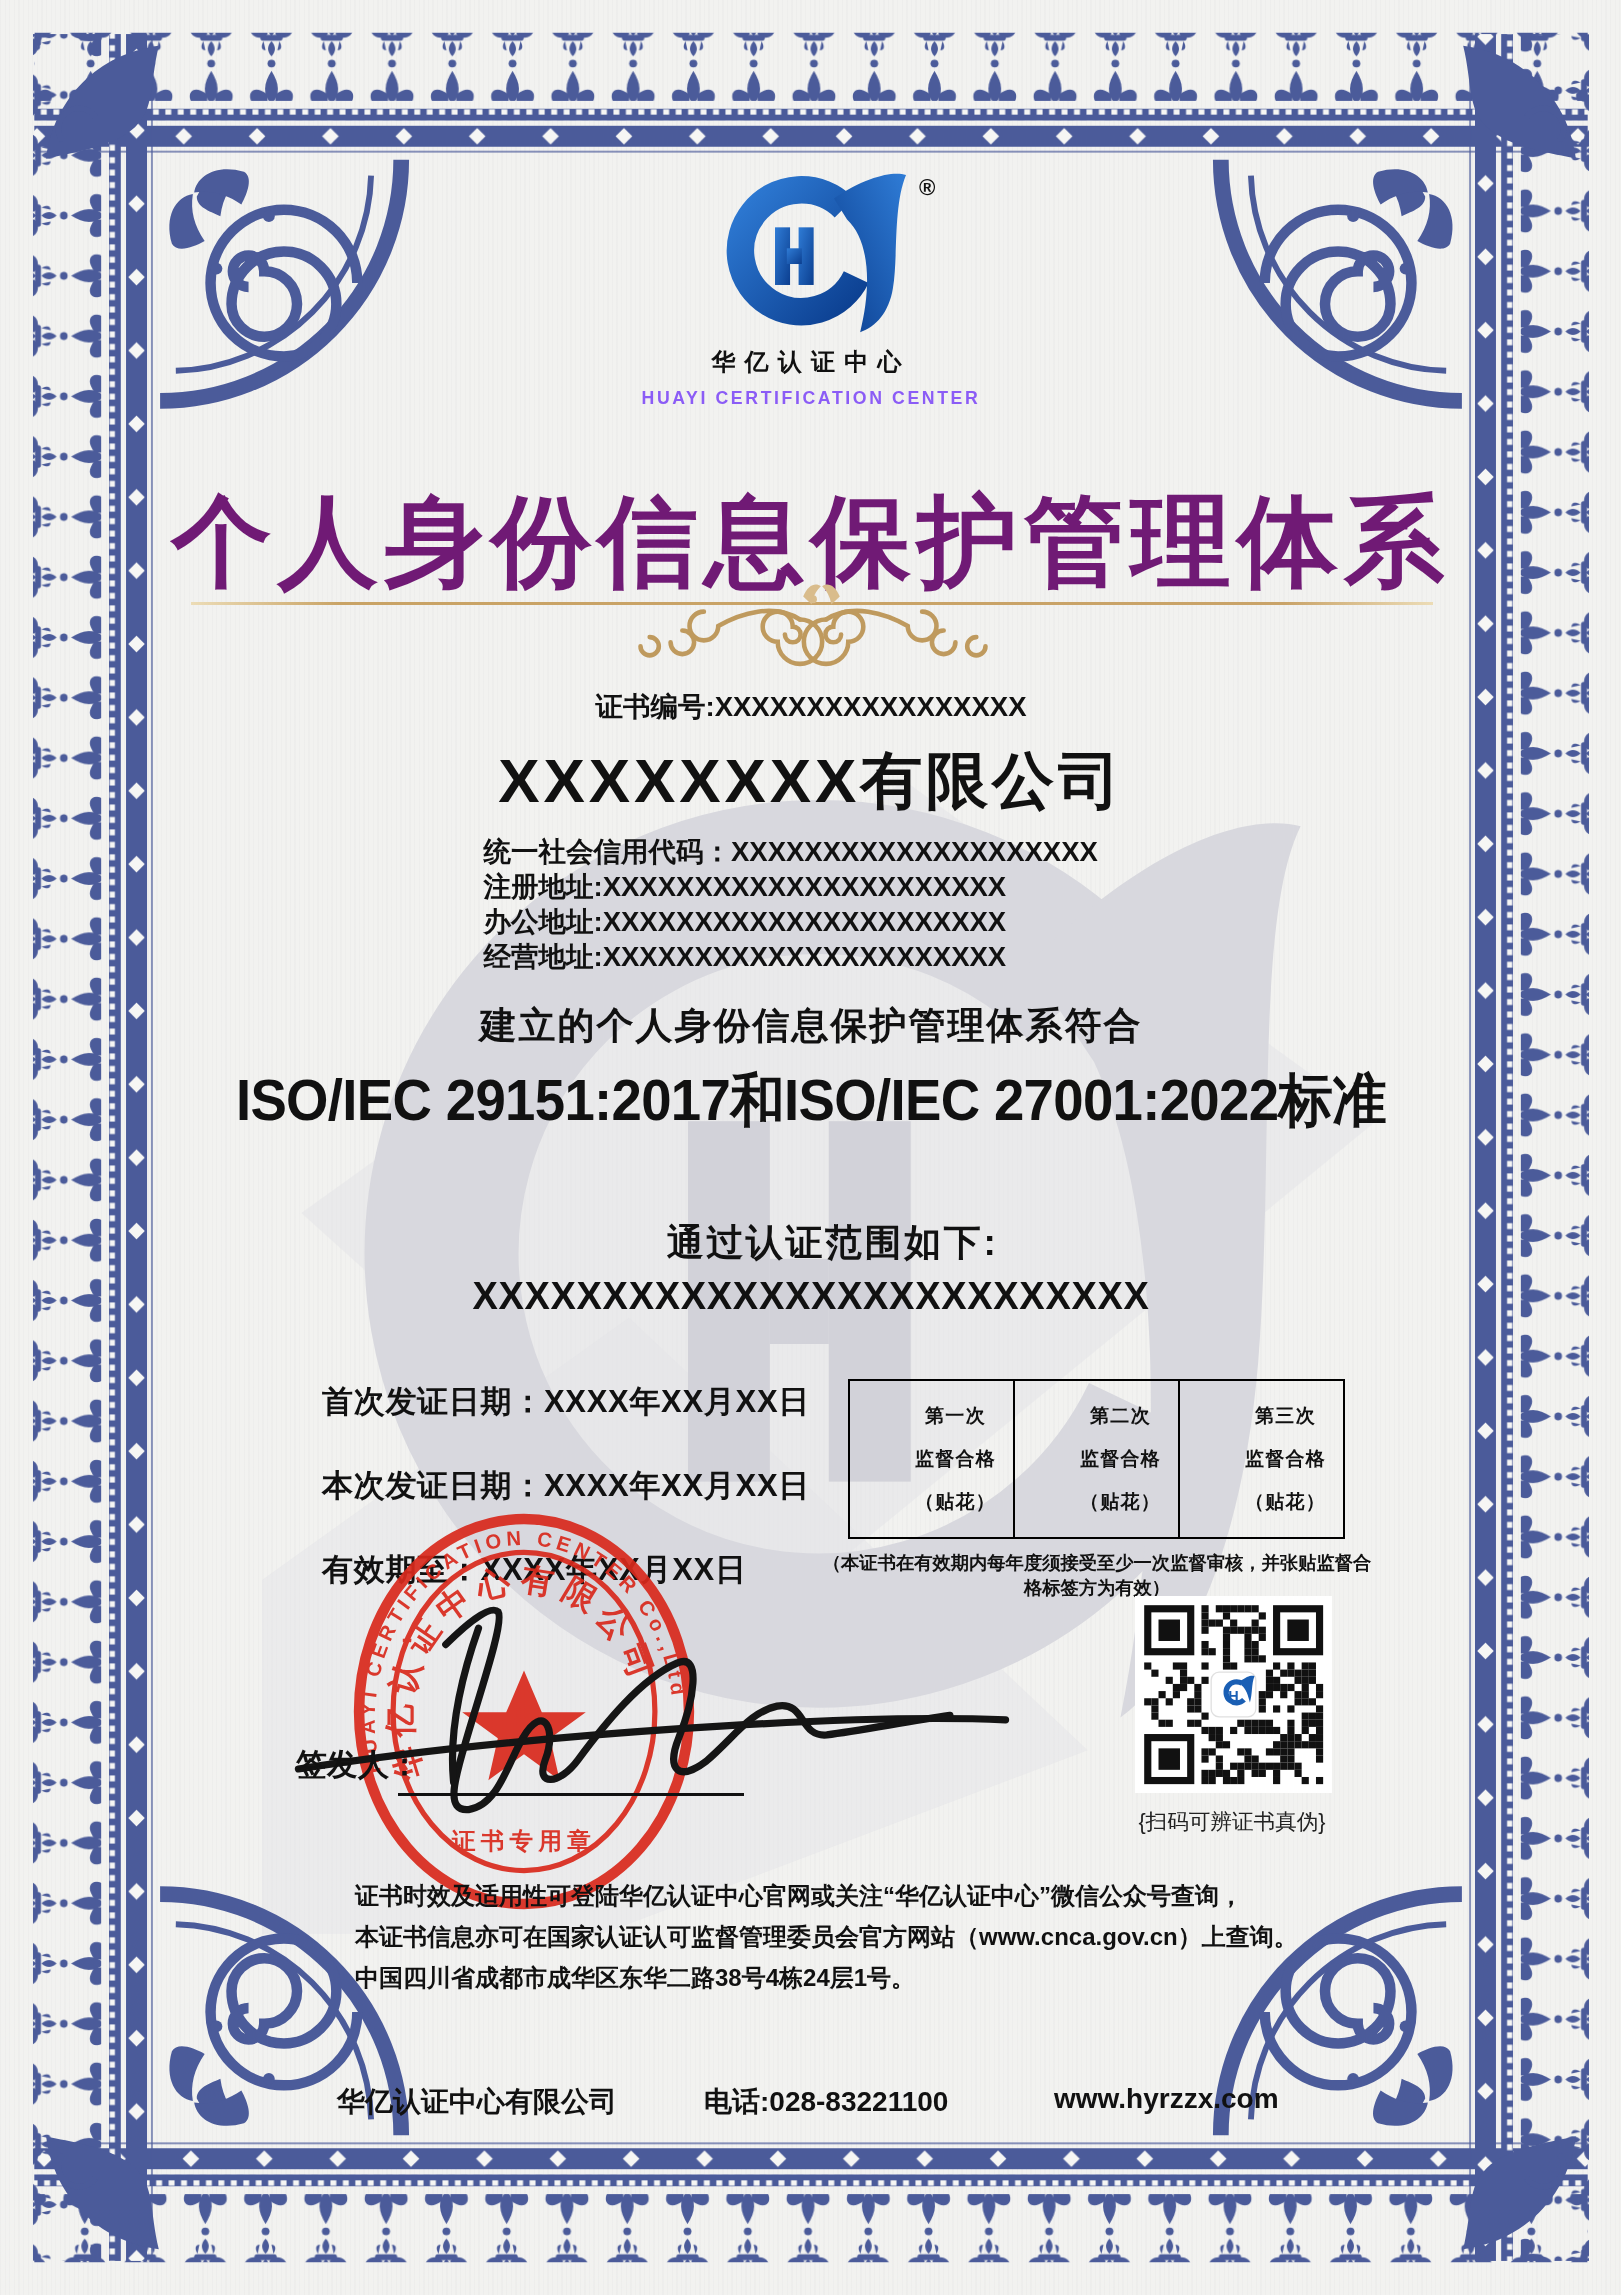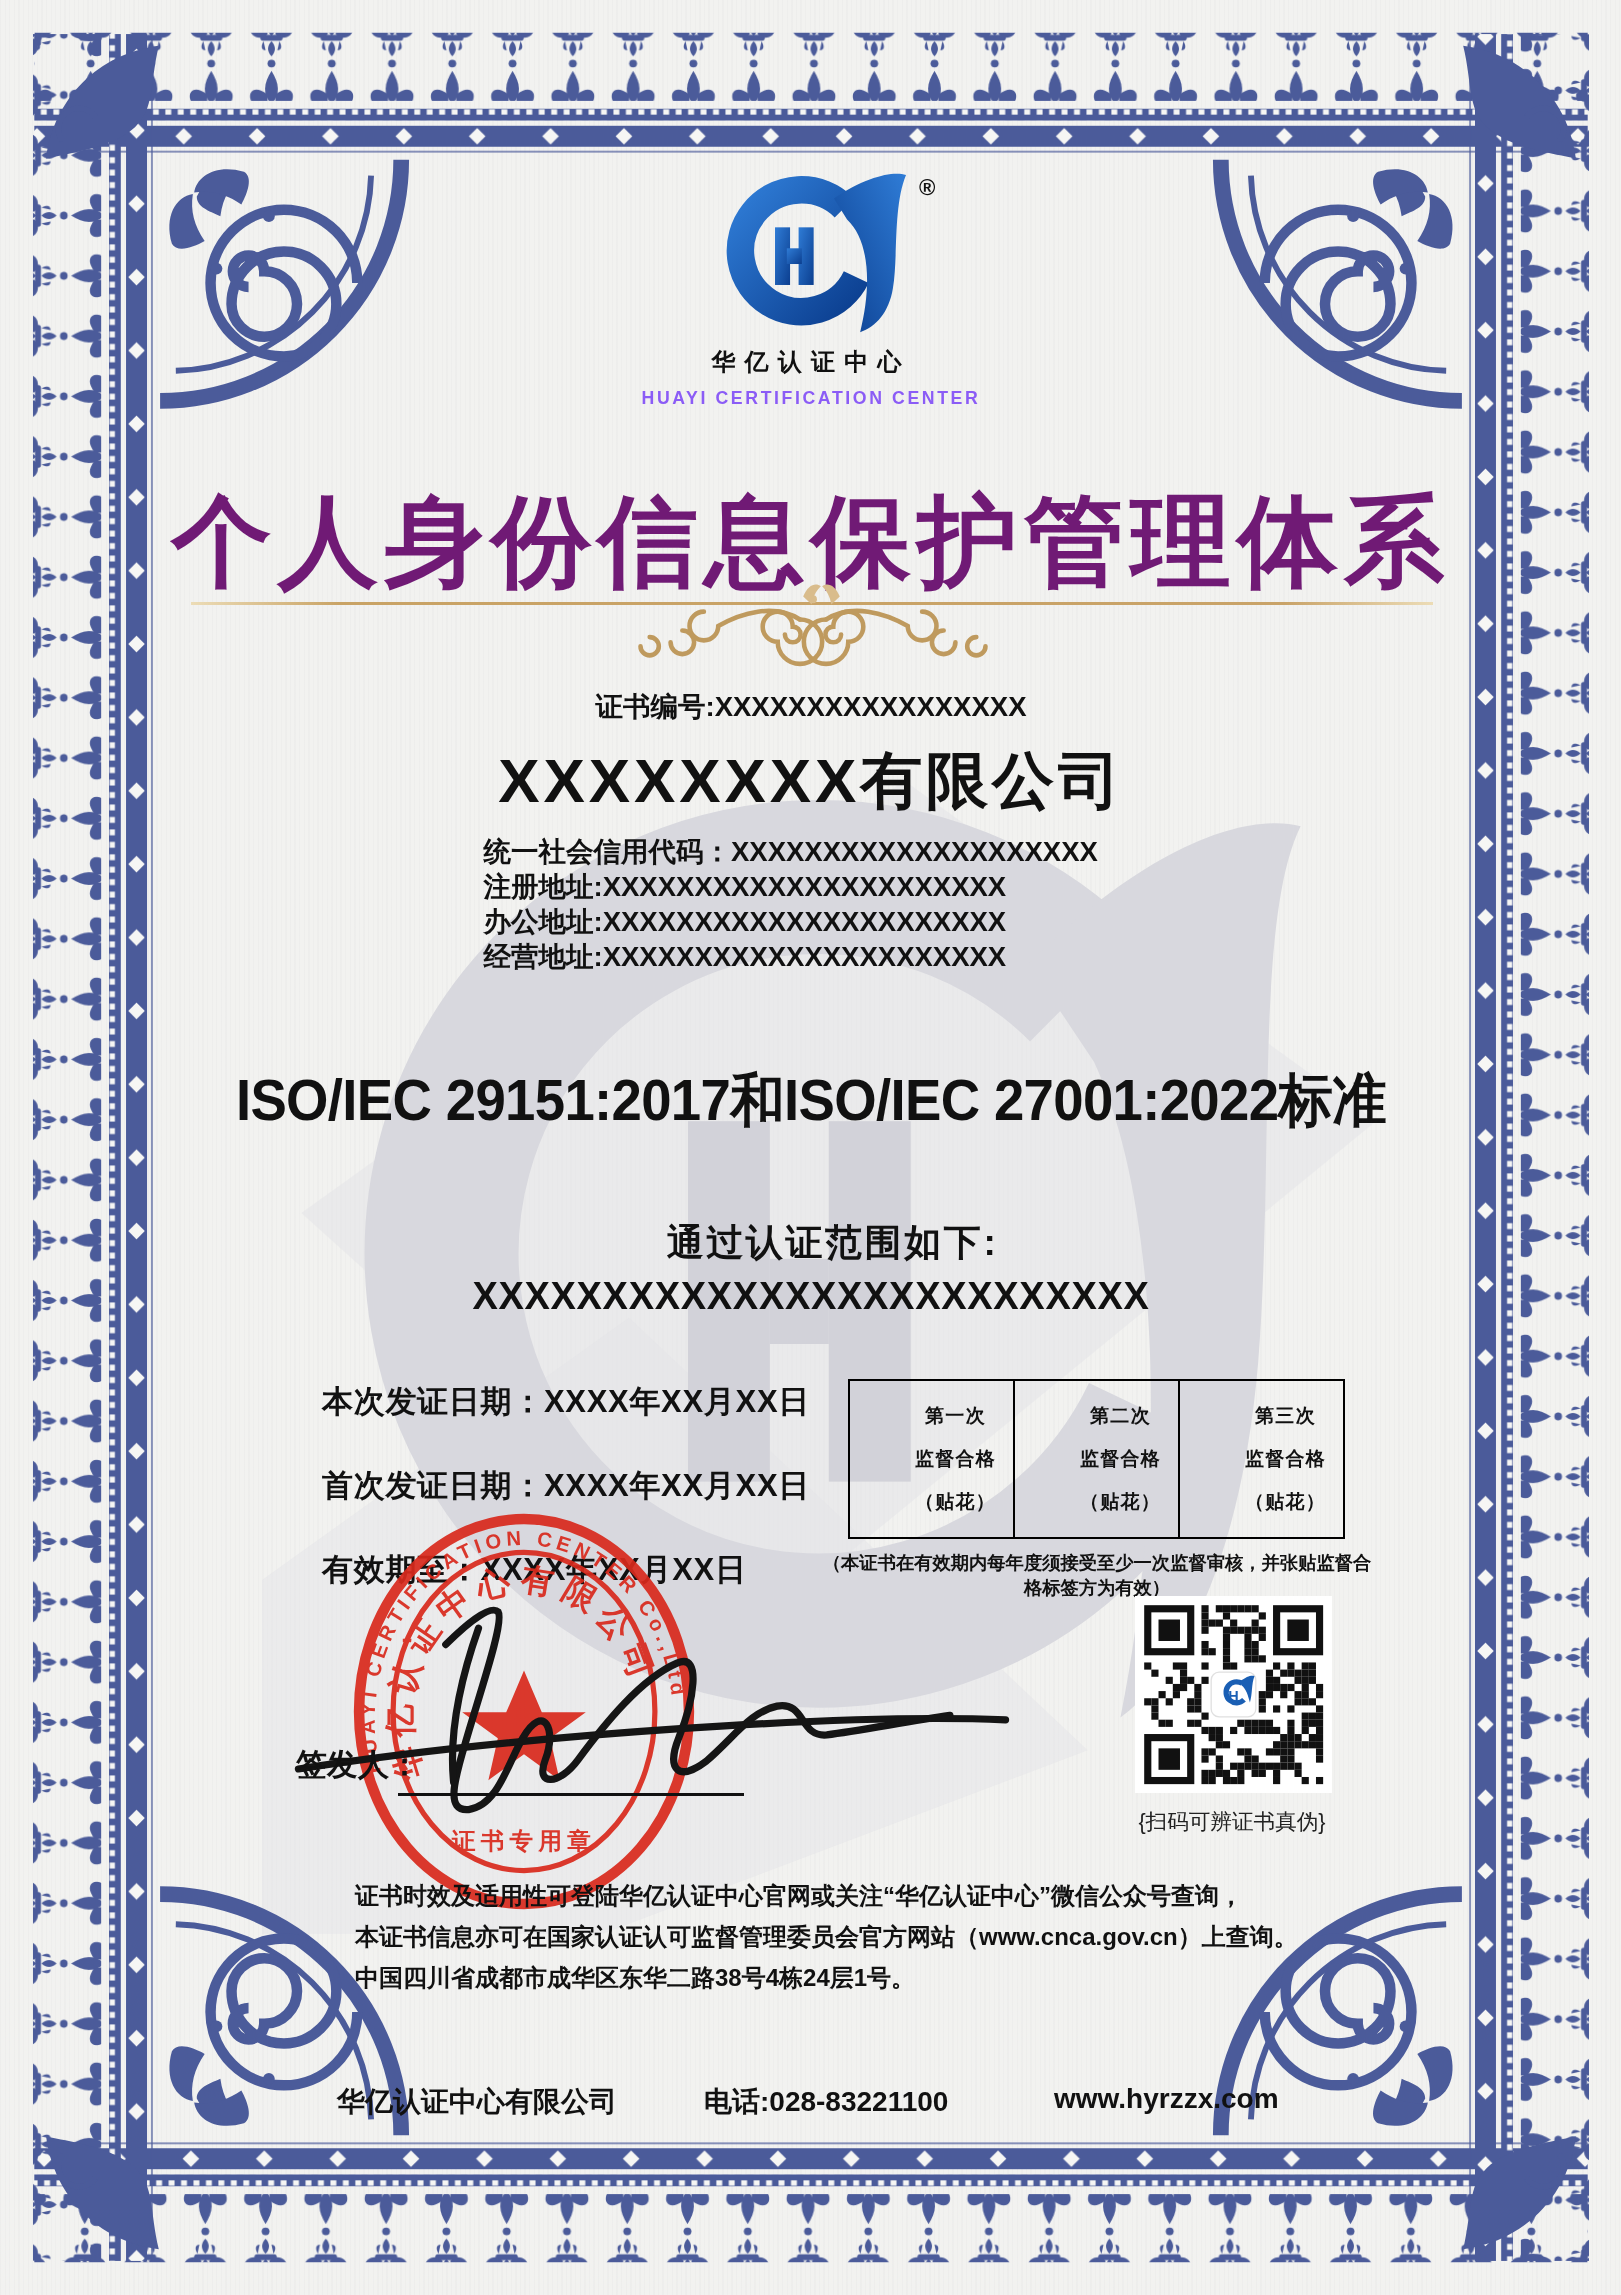--- a/index.html
+++ b/index.html
@@ -178,27 +178,28 @@
   </div>
   <div class="abs ctr company">XXXXXXXX有限公司</div>
 
   <div class="abs info-block">
     <div class="info-line"><span>统一社会信用代码：</span><span>XXXXXXXXXXXXXXXXXXXX</span></div>
     <div class="info-line"><span>注册地址:</span><span>XXXXXXXXXXXXXXXXXXXXXX</span></div>
     <div class="info-line"><span>办公地址:</span><span>XXXXXXXXXXXXXXXXXXXXXX</span></div>
     <div class="info-line"><span>经营地址:</span><span>XXXXXXXXXXXXXXXXXXXXXX</span></div>
   </div>
 
+  <div class="abs ctr conform">建立的个人身份信息保护管理体系符合</div>
   <div class="abs ctr standard">ISO/IEC 29151:2017和ISO/IEC 27001:2022标准</div>
   <div class="abs ctr scope-h">通过认证范围如下:</div>
   <div class="abs ctr scope-v">XXXXXXXXXXXXXXXXXXXXXXXXXX</div>
 
   <div class="abs dates">
+    <div class="date-line"><span>首次发证日期：</span><span>XXXX年XX月XX日</span></div>
     <div class="date-line"><span>本次发证日期：</span><span>XXXX年XX月XX日</span></div>
-    <div class="date-line"><span>首次发证日期：</span><span>XXXX年XX月XX日</span></div>
     <div class="date-line"><span>有效期至：</span><span>XXXX年XX月XX日</span></div>
   </div>
 
   <div class="abs sup-table">
     <div class="sup-cell">
       <div>第一次</div>
         <div>监督合格</div>
         <div>（贴花）</div>
     </div>
     <div class="sup-cell">

